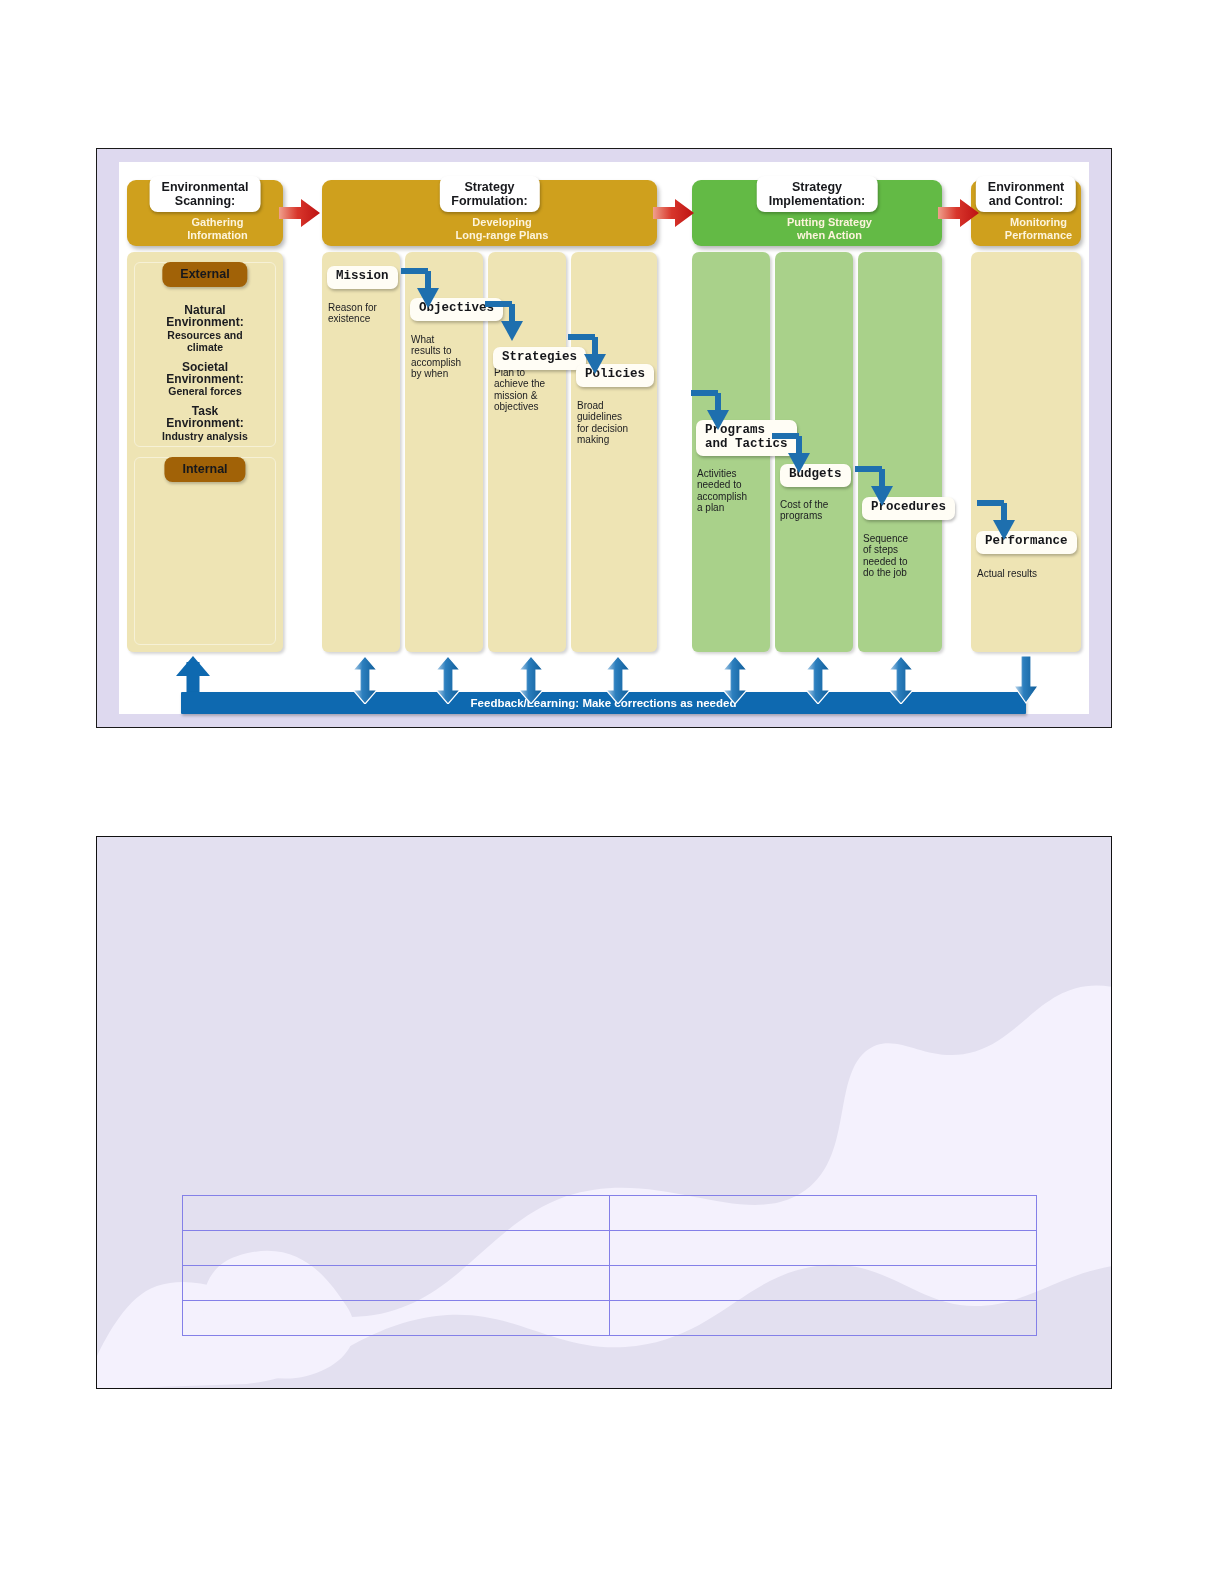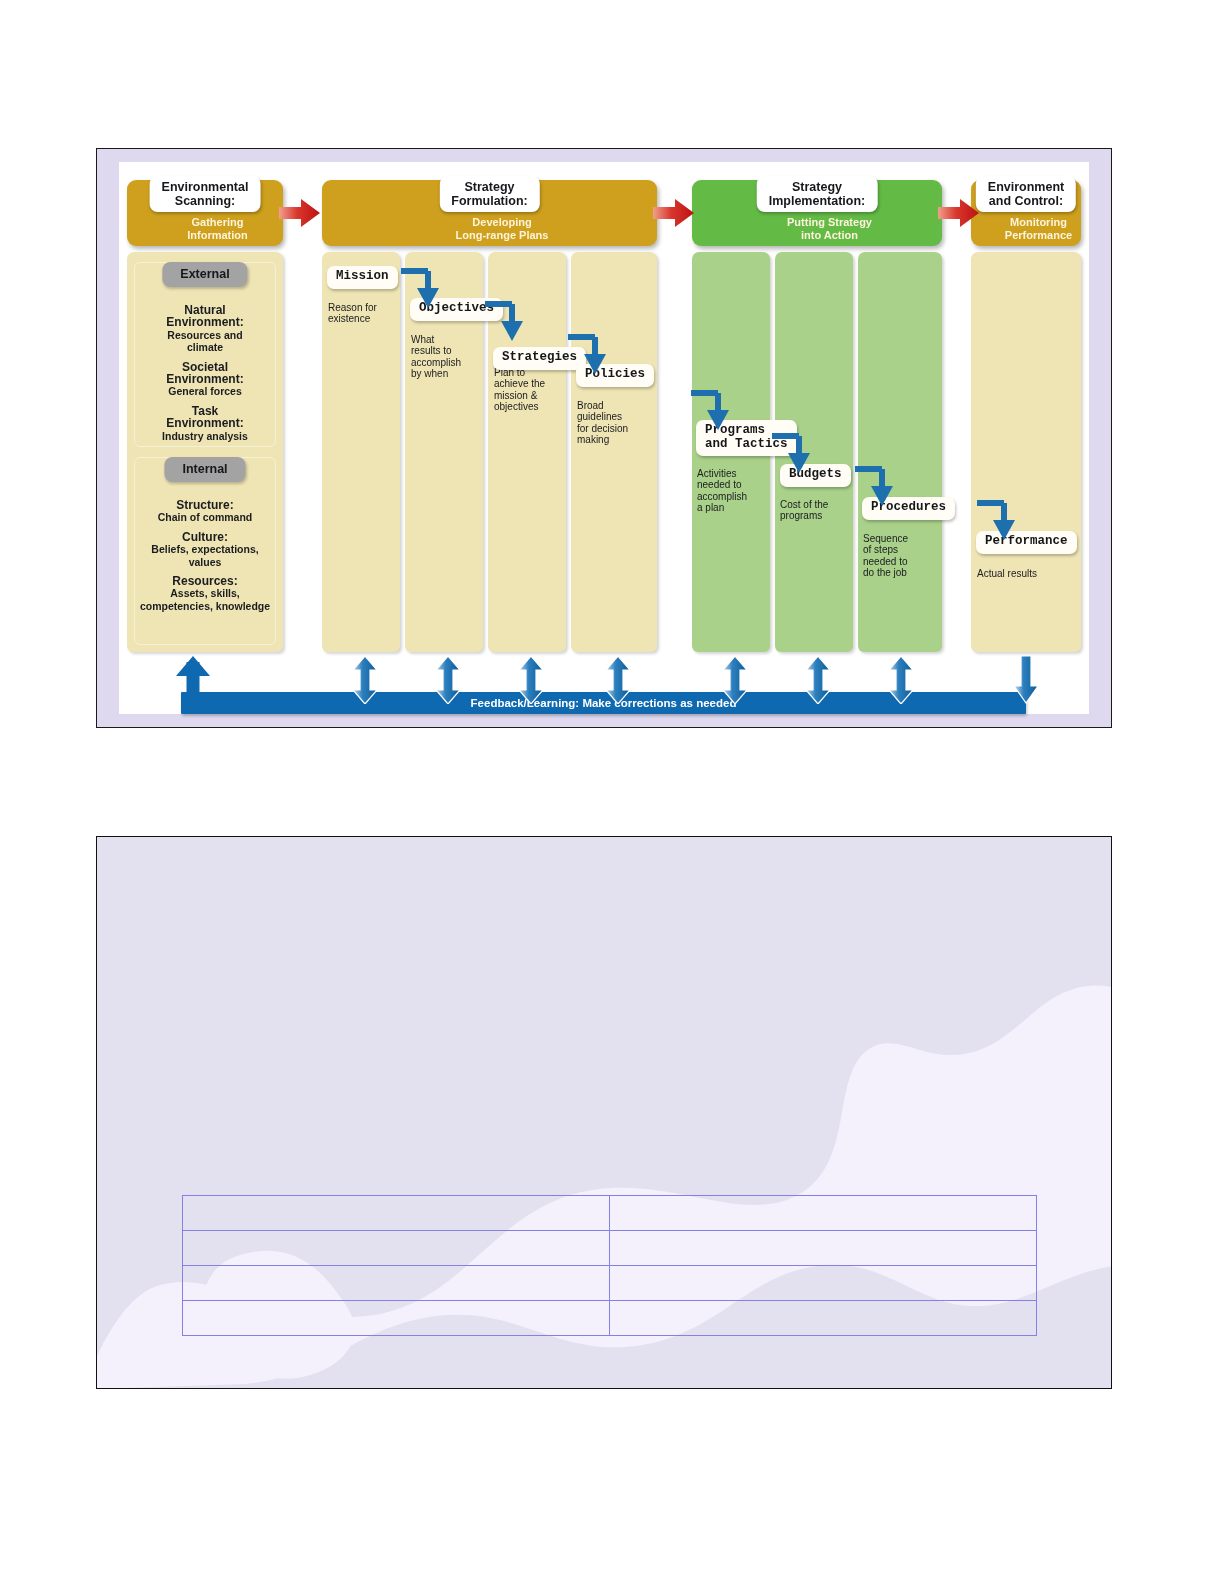--- a/index.html
+++ b/index.html
@@ -24,21 +24,21 @@
        color:#fdf4dc;font-weight:bold;font-size:11px;line-height:12.5px;padding-left:25px;}
 
   .col{position:absolute;border-radius:7px 7px 6px 6px;box-sizing:border-box;
        box-shadow:2px 2px 3px rgba(0,0,0,.17);}
   .col.cream{background:#eee4b4;}
   .col.lgreen{background:#a9d18a;}
 
   .panel{position:absolute;border:1.5px solid #f6f1d6;border-radius:6px;
          box-sizing:border-box;background:#eee4b4;}
   .pcap{position:absolute;left:50%;transform:translateX(-50%);top:-1px;
-        background:#a3a3a3;border-radius:8px;padding:5px 18px 6px;
+        background:#a16207;border-radius:8px;padding:5px 18px 6px;
         box-shadow:1px 2px 3px rgba(0,0,0,.22);
         font-weight:bold;font-size:12.5px;color:#17181c;white-space:nowrap;}
   .plist{position:absolute;left:4px;right:4px;top:34px;text-align:center;
          color:#1b1c20;font-size:10.5px;line-height:12.4px;}
   .plist .t{font-weight:bold;font-size:12px;display:block;margin-top:7px;}
   .plist .d{font-weight:bold;font-size:10.5px;display:block;}
 
   .tag{position:absolute;background:#fffdf5;border-radius:7px;
        padding:4px 9px 5px;box-shadow:1px 2px 3px rgba(0,0,0,.25);
        font-weight:bold;font-size:12.5px;line-height:13.5px;color:#15161a;
@@ -101,32 +101,20 @@
         <span class="d">General forces</span>
 
         <span class="t">Task</span>
         <span class="t" style="margin-top:0">Environment:</span>
         <span class="d">Industry analysis</span>
       </div>
     </div>
 
     <div class="panel" style="left:15px;top:295px;width:142px;height:188px;">
       <div class="pcap">Internal</div>
-      <div class="plist">
-        <span class="t">Structure:</span>
-        <span class="d">Chain of command</span>
-
-        <span class="t">Culture:</span>
-        <span class="d">Beliefs, expectations,</span>
-        <span class="d">values</span>
-
-        <span class="t">Resources:</span>
-        <span class="d">Assets, skills,</span>
-        <span class="d">competencies, knowledge</span>
-      </div>
     </div>
 
     <svg class="redarw" style="left:160px;top:36px;" width="42" height="30" viewBox="0 0 42 30">
       <defs>
           <linearGradient id="rg1" x1="0" y1="0" x2="1" y2="0">
         <stop offset="0" stop-color="#f0a08c"></stop>
             <stop offset=".45" stop-color="#d8362c"></stop>
             <stop offset="1" stop-color="#bd1212"></stop>
       </linearGradient>
         </defs>
@@ -195,21 +183,21 @@
       <path d="M0 9 L22 9 L22 1 L41 15 L22 29 L22 21 L0 21 Z" fill="url(#rg2)"></path>
     </svg>
 
     <div class="hdr green" style="left:573px;top:18px;width:250px;height:66px;">
       <div class="cap">
         <span>Strategy</span><br>
         <span>Implementation:</span>
       </div>
       <div class="sub">
         <span>Putting Strategy</span><br>
-        <span>into Action</span>
+        <span>when Action</span>
       </div>
     </div>
 
     <div class="col lgreen" style="left:573px;top:90px;width:78px;height:400px;"></div>
     <div class="col lgreen" style="left:656px;top:90px;width:78px;height:400px;"></div>
     <div class="col lgreen" style="left:739px;top:90px;width:84px;height:400px;"></div>
 
     <svg class="elbow" style="left:572px;top:228px;" width="40" height="42" viewBox="0 0 40 42">
       <path d="M0 3 H27" stroke="#1e6fae" stroke-width="6" fill="none"></path>
       <path d="M27 3 V22" stroke="#1e6fae" stroke-width="6" fill="none"></path>

